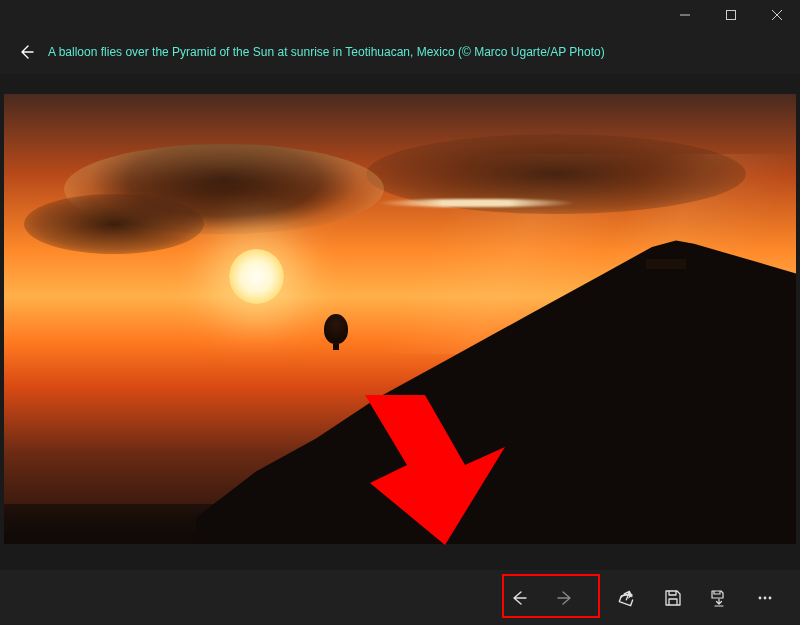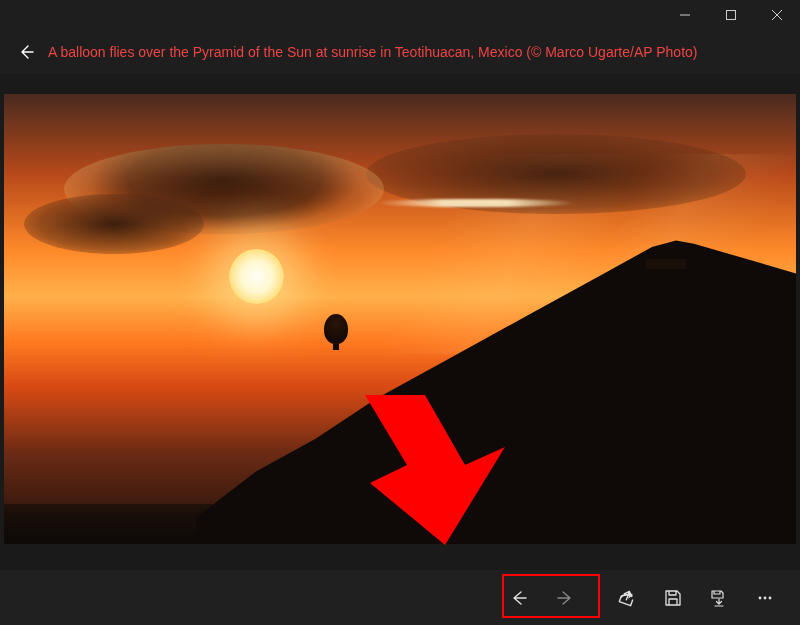--- a/index.html
+++ b/index.html
@@ -42,22 +42,22 @@
       width: 32px;
       height: 32px;
       display: flex;
       align-items: center;
       justify-content: center;
       color: #fff;
       cursor: pointer;
       margin-right: 6px;
     }
     .caption {
-      font-size: 14px;
-      color: #ef4444;
+      font-size: 12px;
+      color: #5eead4;
     }
     .image-area {
       width: 792px;
       margin: 20px auto 0;
       height: 450px;
       position: relative;
       background: linear-gradient(180deg, #4a2a1f 0%, #b84a1a 18%, #ff8a2a 35%, #ffb04a 45%, #ff7a20 55%, #d94a14 65%, #6a2a14 80%, #1a0f0a 100%);
       overflow: hidden;
     }
     

